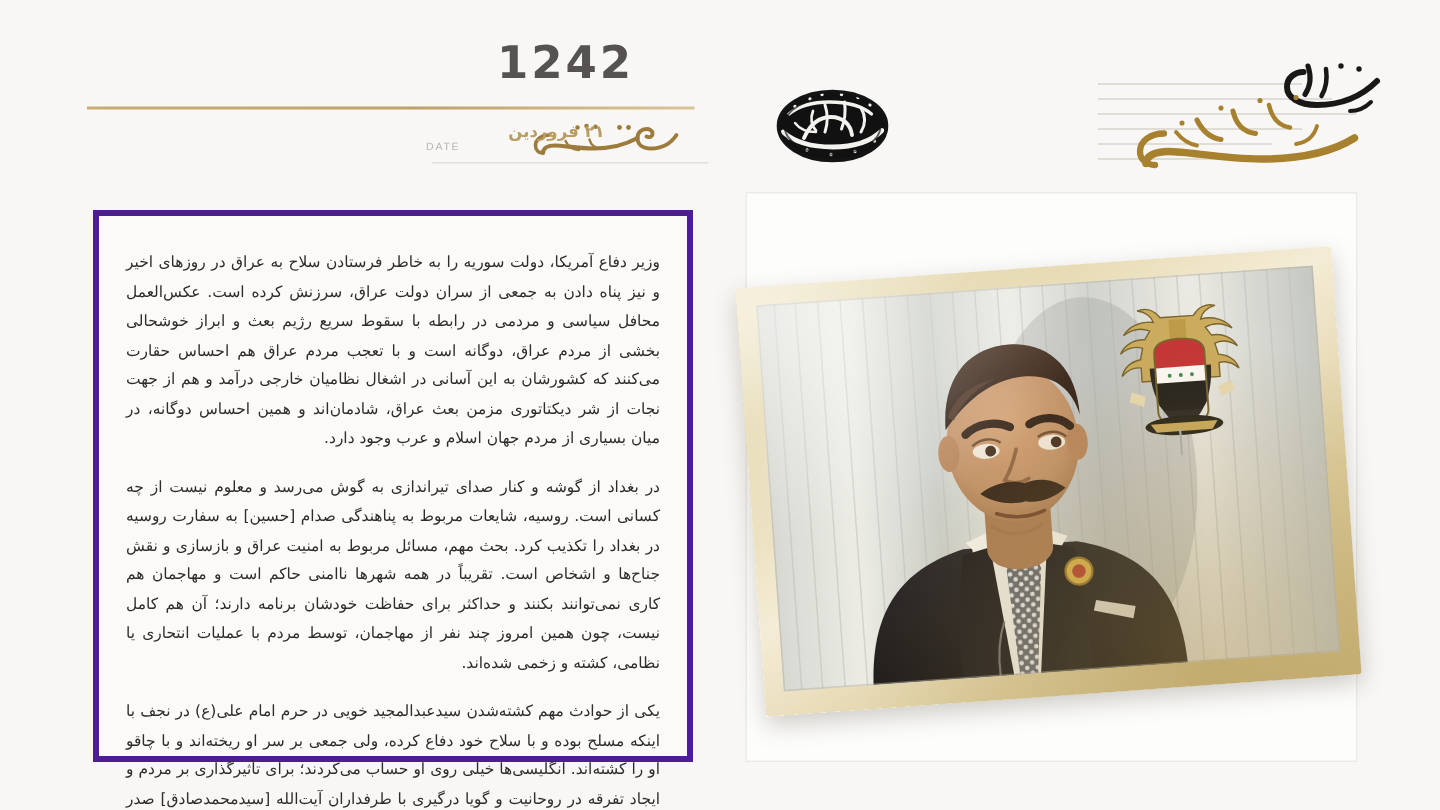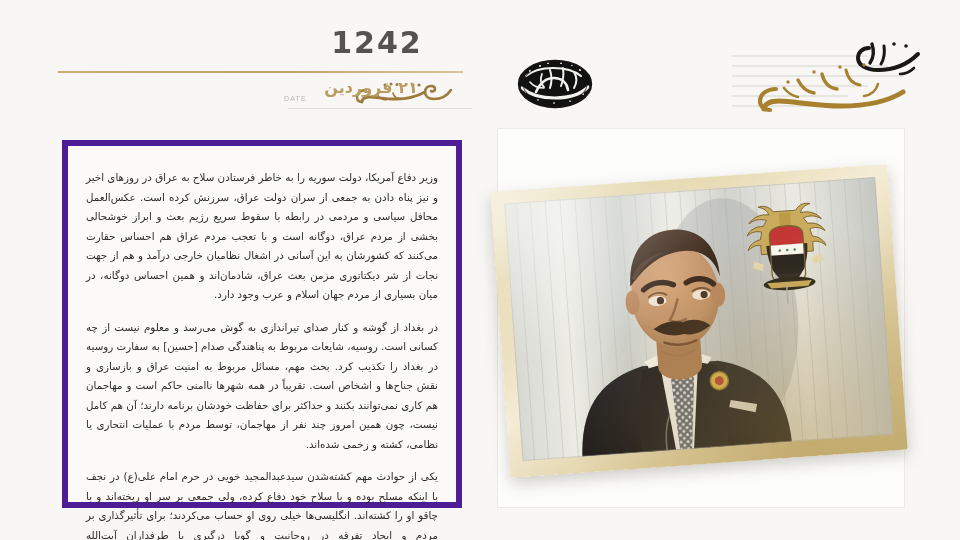--- a/index.html
+++ b/index.html
@@ -35,42 +35,42 @@
     font-size:30px;font-weight:700;color:#555250;letter-spacing:2px;
     line-height:1;padding-top:6px;direction:rtl;
   }
   .daywrap{
     position:relative;margin-top:15px;height:34px;
   }
   .dayline{
     position:absolute;left:6px;right:0;bottom:-2px;height:1px;background:#e2dfda;
   }
   .day{
-    font-size:16px;font-weight:700;color:#b99c5f;direction:rtl;
+    font-size:11px;font-weight:700;color:#b99c5f;direction:rtl;
     line-height:30px;padding-right:12px;
   }
   .datelabel{
     position:absolute;left:2px;bottom:5px;
     font-size:7px;letter-spacing:1.2px;color:#b9b5ae;
     font-family:"Liberation Sans",sans-serif;
   }
 
   
   .seal{
     position:absolute;left:506px;top:48px;width:98px;height:68px;
   }
   
   .title-callig{
     position:absolute;left:718px;top:32px;width:230px;height:92px;
   }
 
   
   .text-panel{
     position:absolute;left:62px;top:140px;width:400px;height:368px;
-    border:6px solid #4c1d95;
+    border:4px solid #4c1d95;
     background:#fbfaf8;
     box-sizing:border-box;
     padding:22px 18px 10px 18px;
   }
   .para{
     direction:rtl;text-align:justify;
     font-family:"DejaVu Sans","Liberation Sans",sans-serif;
     font-size:10.3px;line-height:19.5px;color:#2e2c2a;
     margin:0 0 13px 0;
     text-justify:inter-word;

